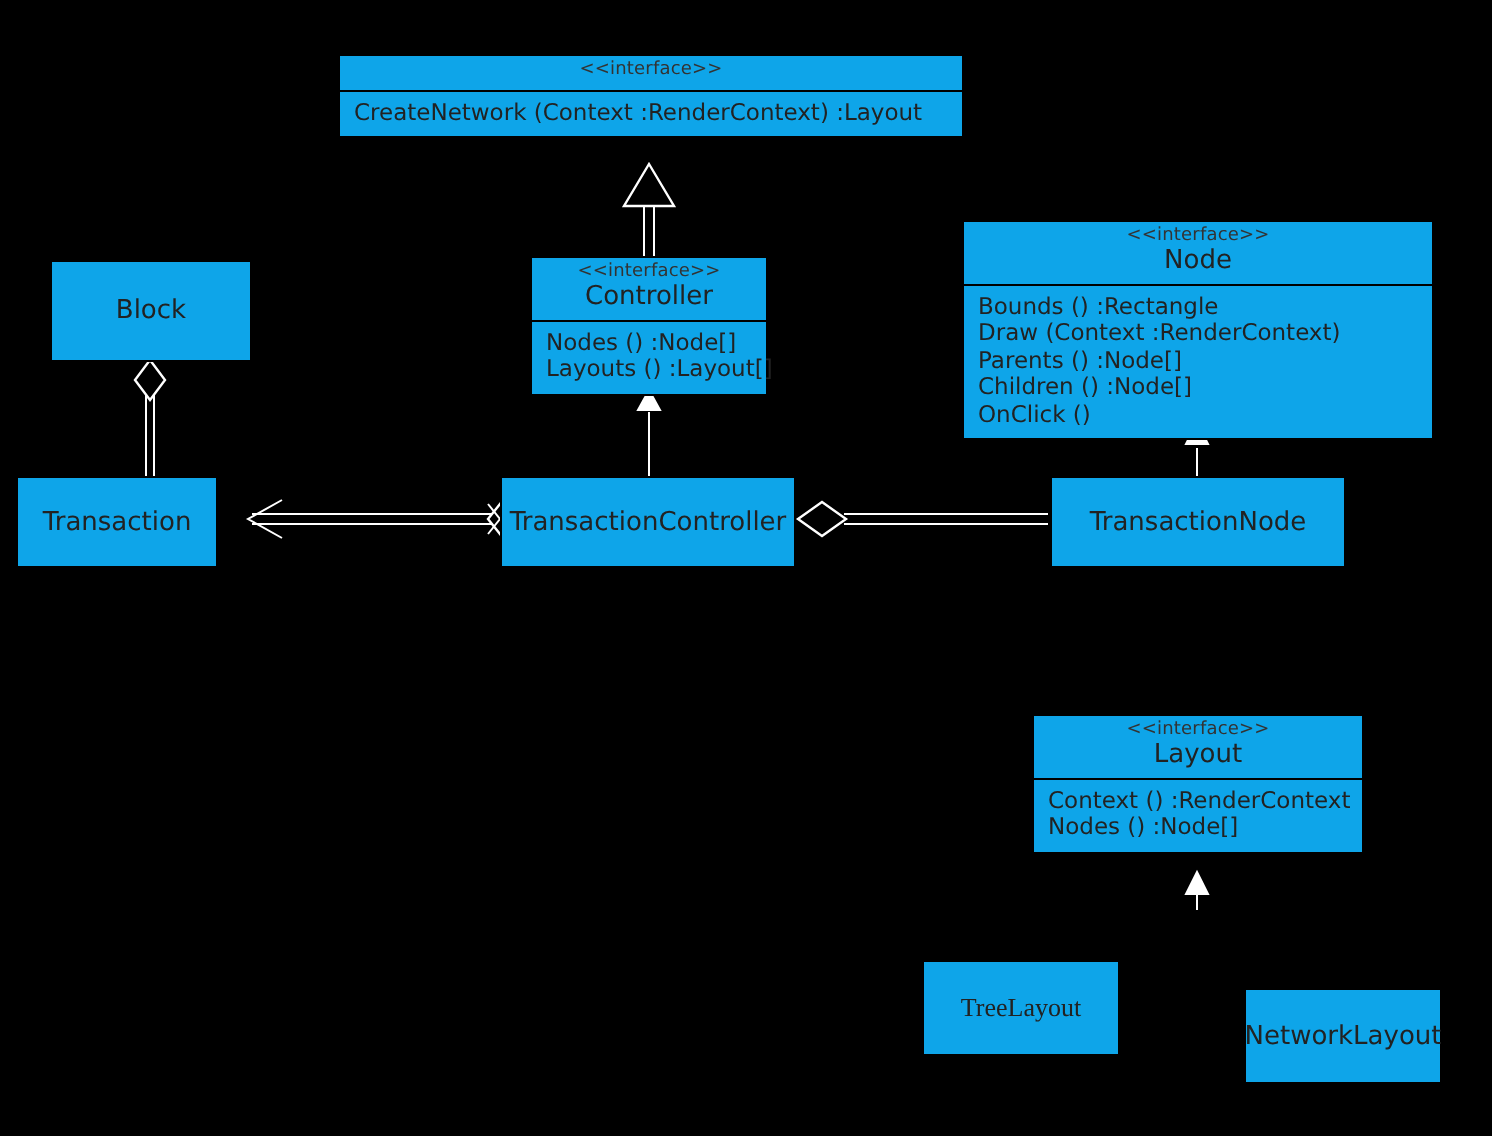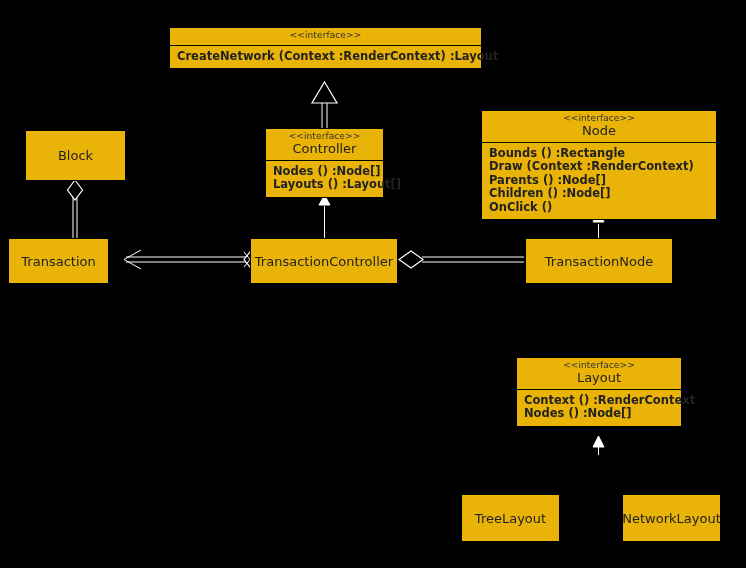--- a/index.html
+++ b/index.html
@@ -13,21 +13,21 @@
     width: 746px;
     height: 568px;
     background: #000000;
     overflow: hidden;
     font-family: "DejaVu Sans", "Liberation Sans", sans-serif;
   }
 
   
   .uml-class {
     position: absolute;
-    background: #eab308;
+    background: #0ea5e9;
     border: 1px solid #000000;
     box-sizing: border-box;
     color: #222222;
     z-index: 5;
   }
   .uml-header {
     padding: 3px 6px 4px 6px;
     text-align: center;
     line-height: 1.08;
   }
@@ -46,21 +46,20 @@
     height: 1px;
     background: #000000;
     width: 100%;
   }
   .uml-members {
     padding: 4px 7px 5px 7px;
     font-size: 11.5px;
     line-height: 1.17;
     color: #222222;
     text-align: left;
-    font-weight: bold;
   }
   .uml-members div {
     white-space: nowrap;
   }
   
   .uml-plain {
     display: flex;
     align-items: center;
     justify-content: center;
   }
@@ -209,21 +208,21 @@
   </div>
 
   <div class="uml-class uml-plain" style="left:250px; top:238px; width:148px; height:46px;">
     <span class="uml-name">TransactionController</span>
   </div>
 
   <div class="uml-class uml-plain" style="left:525px; top:238px; width:148px; height:46px;">
     <span class="uml-name">TransactionNode</span>
   </div>
 
-  <div class="uml-class uml-plain" style="left:461px; top:494px; width:99px; height:48px;">
+  <div class="uml-class uml-plain" style="left:461px; top:480px; width:99px; height:48px;font-family:Liberation Serif, serif;">
     <span class="uml-name">TreeLayout</span>
   </div>
 
   <div class="uml-class uml-plain" style="left:622px; top:494px; width:99px; height:48px;">
     <span class="uml-name">NetworkLayout</span>
   </div>
 
 </div>
 
 </body></html>

